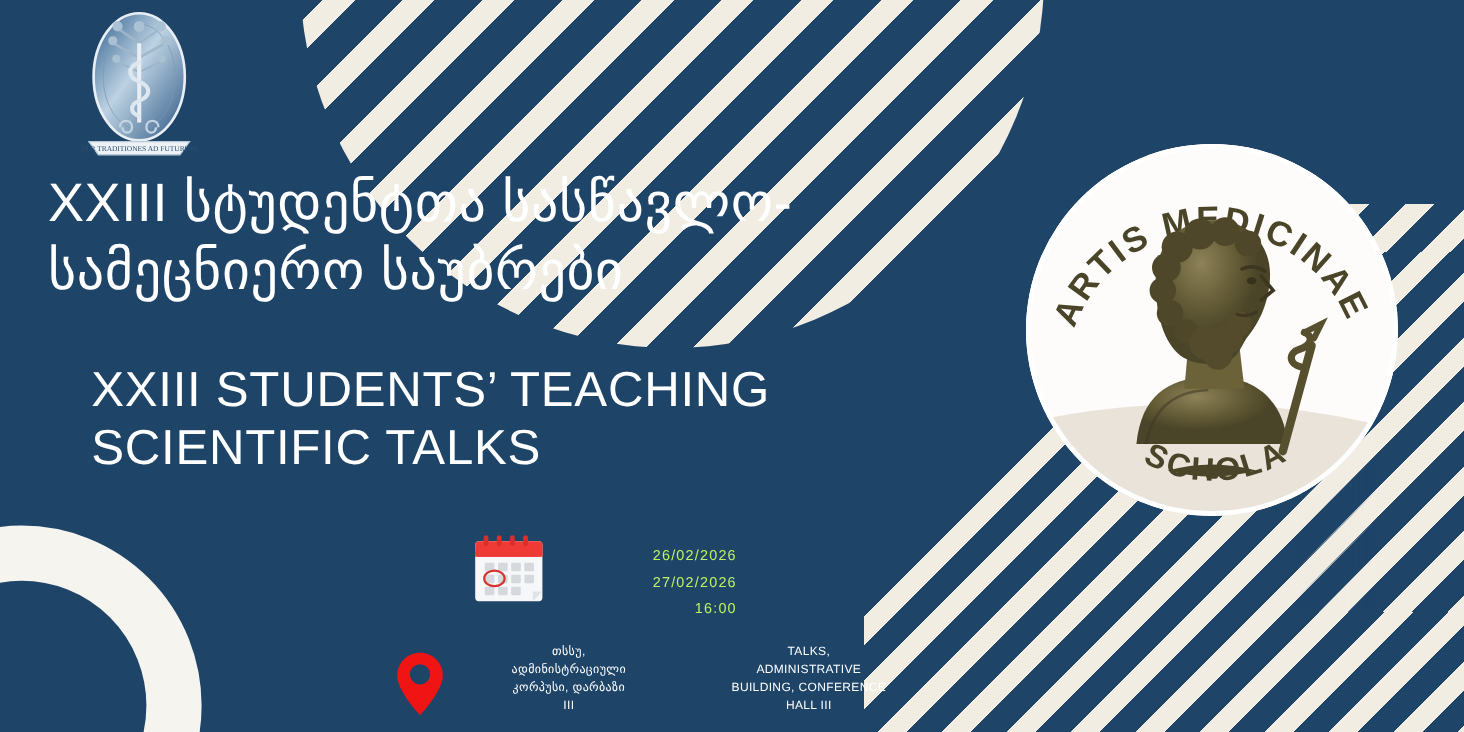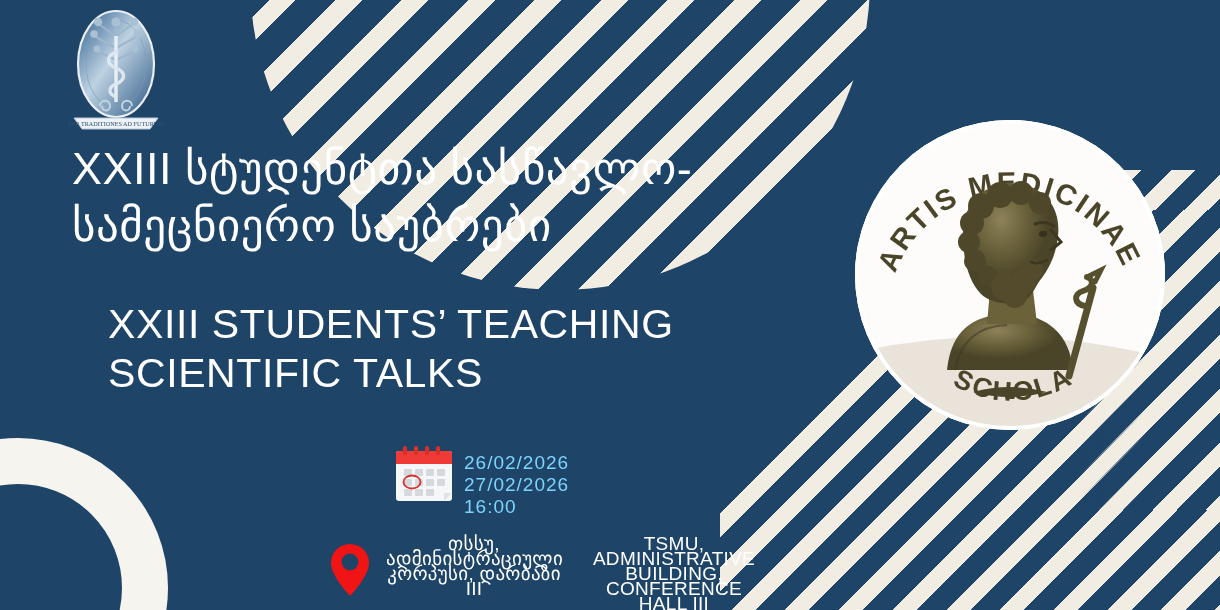--- a/index.html
+++ b/index.html
@@ -65,21 +65,21 @@
   }
 
   
   #crest {
     position:absolute; left:66px; top:6px;
     width:100px; height:124px;
   }
 
   
   #content {
-    position:absolute; left:72px; top:140px;
+    position:absolute; left:40px; top:140px;
     width:760px;
   }
   #title-ka {
     color:#ffffff;
     font-size:45px;
     line-height:57px;
     letter-spacing:0.5px;
     font-weight:400;
     white-space:pre-line;
   }
@@ -95,35 +95,35 @@
   }
 
   
   #info { position:absolute; left:330px; top:443px; width:500px; }
 
   .info-row { display:flex; align-items:flex-start; }
 
   #date-row { padding-left:62px; }
   #date-icon-wrap { width:72px; flex:0 0 72px; }
   #date-text {
-    color:#7dd3fc;
-    font-size:19px;
+    color:#bef264;
+    font-size:12px;
     line-height:22px;
-    text-align:left;
+    text-align:right;
     letter-spacing:1px;
     padding-top:9px;
     width:150px;
     white-space:pre-line;
   }
 
   #place-row { margin-top:18px; align-items:flex-start; }
   #pin-wrap { width:56px; flex:0 0 56px; padding-top:6px; }
   .place-text {
     color:#ffffff;
-    font-size:19px;
+    font-size:10px;
     line-height:15px;
     text-align:center;
     letter-spacing:0.3px;
     white-space:pre-line;
   }
   #place-ka { width:176px; flex:0 0 176px; }
   #place-en { width:216px; flex:0 0 216px; padding-left:8px; }
 
   
   #emblem {
@@ -240,21 +240,21 @@
         <svg viewBox="0 0 40 56" width="40" height="56">
           <path d="M20 2 C9.5 2 1 10.4 1 20.8 C1 34.5 20 54 20 54
                    C20 54 39 34.5 39 20.8 C39 10.4 30.5 2 20 2 Z" fill="#f11414"></path>
           <circle cx="20" cy="20" r="8.4" fill="#1e4468"></circle>
         </svg>
       </div>
       <div class="place-text" id="place-ka">თსსუ,
 ადმინისტრაციული
 კორპუსი, დარბაზი
 III</div>
-      <div class="place-text" id="place-en">TSMU,
+      <div class="place-text" id="place-en">TALKS,
 ADMINISTRATIVE
 BUILDING, CONFERENCE
 HALL III</div>
     </div>
 
   </div>
 
   <div id="emblem">
     <svg viewBox="0 0 310 310" width="310" height="310">
       <defs>

